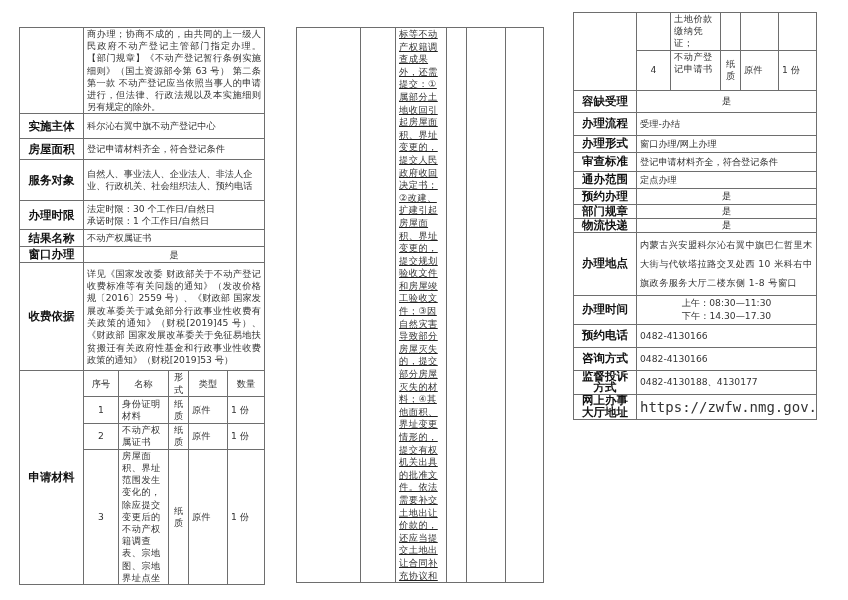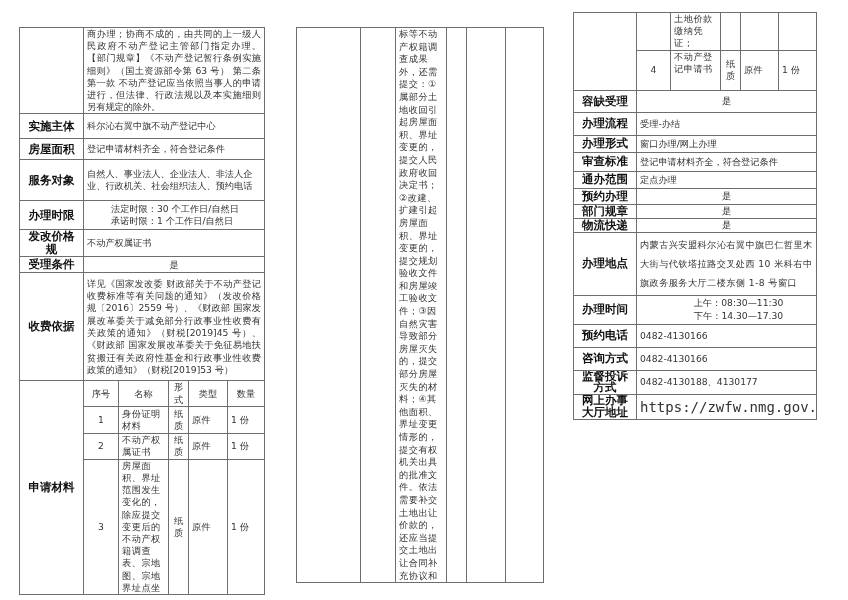--- a/index.html
+++ b/index.html
@@ -6,21 +6,21 @@
   body { width:848px; height:600px; position:relative; overflow:hidden;
          font-family:"DejaVu Sans", sans-serif; color:#222; }
   .page { position:absolute; }
   table { border-collapse:collapse; table-layout:fixed; }
   td { border:1px solid #6e6e6e; padding:0 3px; vertical-align:middle;
        font-size:9.2px; line-height:12.2px; color:#333; overflow:hidden; }
   td.lbl { font-weight:bold; font-size:11.5px; text-align:center; color:#111; line-height:13px; }
   td.center { text-align:center; }
   .narrow { letter-spacing:0.5px; }
   .mono { font-family:"DejaVu Sans Mono", monospace; font-size:14px; }
-  .lines span { display:block;margin-left:24px; }
+  .lines span { display:block; }
 </style>
 </head>
 <body>
 
 <div class="page" style="left:19px; top:27px;">
 <table style="width:245px;">
   <colgroup>
         <col style="width:64px">
         <col style="width:35px">
         <col style="width:50px">
@@ -46,25 +46,25 @@
     <td colspan="5">自然人、事业法人、企业法人、非法人企业、行政机关、社会组织法人、预约电话</td>
   </tr>
   <tr style="height:29px">
     <td class="lbl">办理时限</td>
     <td colspan="5" class="lines">
       <span>法定时限：30 个工作日/自然日</span>
       <span>承诺时限：1 个工作日/自然日</span>
     </td>
   </tr>
   <tr style="height:17px">
-    <td class="lbl">发改价格规</td>
+    <td class="lbl">结果名称</td>
     <td colspan="5">不动产权属证书</td>
   </tr>
   <tr style="height:16px">
-    <td class="lbl">受理条件</td>
+    <td class="lbl">窗口办理</td>
     <td colspan="5" class="center">是</td>
   </tr>
   <tr style="height:108px">
     <td class="lbl">收费依据</td>
     <td colspan="5" style="text-align:justify; line-height:12.3px">详见《国家发改委 财政部关于不动产登记收费标准等有关问题的通知》（发改价格规〔2016〕2559 号）、《财政部 国家发展改革委关于减免部分行政事业性收费有关政策的通知》（财税[2019]45 号）、《财政部 国家发展改革委关于免征易地扶贫搬迁有关政府性基金和行政事业性收费政策的通知》（财税[2019]53 号）</td>
   </tr>
   <tr style="height:22px">
     <td rowspan="4" class="lbl">申请材料</td>
     <td class="center">序号</td>
     <td class="center">名称</td>
@@ -91,21 +91,21 @@
     <td class="narrow" style="vertical-align:top; line-height:12.2px">房屋面积、界址范围发生变化的，除应提交变更后的不动产权籍调查表、宗地图、宗地界址点坐</td>
     <td class="center" style="padding:0 1px">纸质</td>
     <td>原件</td>
     <td>1 份</td>
   </tr>
 </tbody>
     </table>
 </div>
 
 <div class="page" style="left:296px; top:27px;">
-<table style="width:247px;">
+<table style="width:247px;text-decoration:underline;">
   <colgroup>
         <col style="width:64px">
         <col style="width:35px">
         <col style="width:51px">
         <col style="width:20px">
         <col style="width:39px">
         <col style="width:38px">
       </colgroup>
   <tbody>
         <tr style="height:534px">

